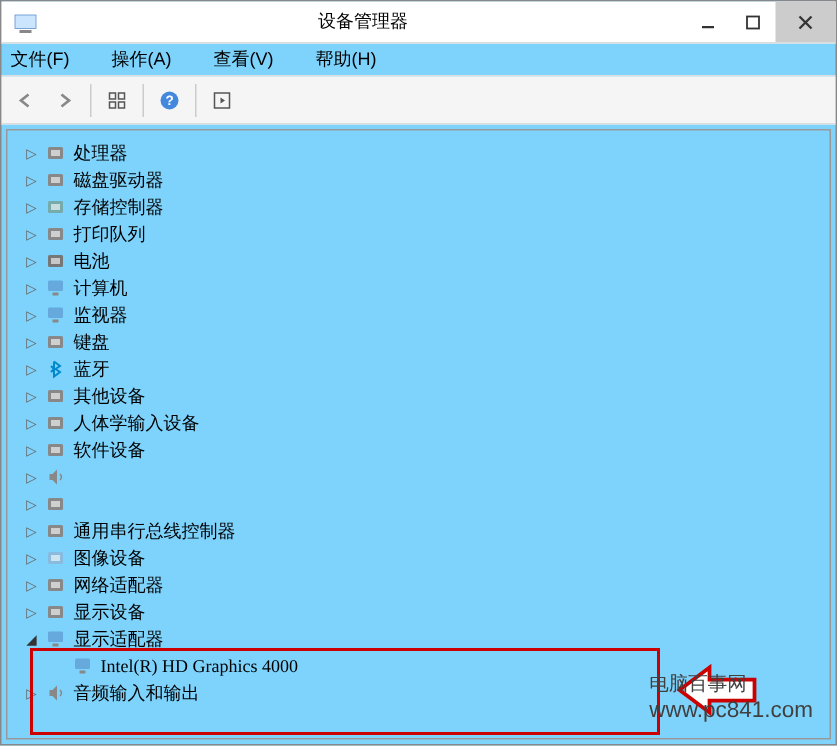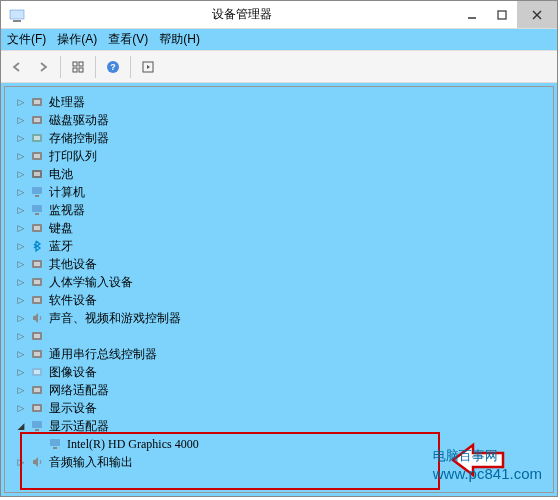--- a/index.html
+++ b/index.html
@@ -4,36 +4,36 @@
   <style>
     * { margin: 0; padding: 0; box-sizing: border-box; }
     body { font-family: "Microsoft YaHei", "SimSun", sans-serif; font-size: 12px; background: #fff; width: 560px; height: 500px; overflow: hidden; }
     .window { border: 1px solid #888; width: 558px; height: 497px; background: #7dd3fc; display: flex; flex-direction: column; }
     .titlebar { height: 28px; display: flex; align-items: center; background: #fff; border-bottom: 1px solid #ddd; }
     .titlebar .sysicon { width: 20px; height: 20px; margin-left: 6px; display: flex; align-items: center; justify-content: center; }
     .titlebar .title { flex: 1; text-align: center; font-size: 12px; }
     .titlebar .winbtns { display: flex; align-items: stretch; height: 100%; }
     .titlebar .winbtn { width: 30px; display: flex; align-items: center; justify-content: center; cursor: pointer; }
     .titlebar .winbtn.close { background: #ccc; width: 40px; }
-    .menubar { height: 22px; display: flex; align-items: center; padding: 0 6px; gap: 11px; border-bottom: 1px solid #ddd; }
+    .menubar { height: 22px; display: flex; align-items: center; padding: 0 6px; gap: 28px; border-bottom: 1px solid #ddd; }
     .menubar .mi { font-size: 12px; cursor: pointer; }
     .toolbar { height: 32px; display: flex; align-items: center; padding: 0 4px; gap: 2px; border-bottom: 1px solid #ddd; background: #f5f5f5; }
     .toolbar .sep { width: 1px; height: 22px; background: #ccc; margin: 0 3px; }
     .toolbar .tbtn { width: 24px; height: 24px; display: flex; align-items: center; justify-content: center; cursor: pointer; border: 1px solid transparent; }
     .content { flex: 1; overflow: auto; padding: 6px 0 6px 10px; border: 1px solid #999; margin: 3px; }
     .tree { list-style: none; }
     .tree li { white-space: nowrap; line-height: 18px; }
     .node { display: flex; align-items: center; height: 18px; }
     .expander { width: 12px; height: 12px; display: inline-flex; align-items: center; justify-content: center; margin-right: 2px; cursor: pointer; font-size: 9px; color: #666; }
     .nodeicon { width: 16px; height: 16px; display: inline-flex; align-items: center; justify-content: center; margin-right: 4px; }
     .nodelabel { font-size: 12px; }
     .children { padding-left: 18px; font-family: Liberation Serif, serif; }
     .highlight-box { position: absolute; border: 2px solid #cc0000; left: 20px; width: 420px; height: 58px; top: 432px; pointer-events: none; }
     .arrow { position: absolute; left: 448px; top: 440px; pointer-events: none; }
-    .watermark { position: absolute; right: 18px; bottom: 18px; color: #0369a1; font-size: 13px; font-family: Arial, sans-serif; pointer-events: none; margin-left: 32px; }
+    .watermark { position: absolute; right: 18px; bottom: 18px; color: #404040; font-size: 13px; font-family: Arial, sans-serif; pointer-events: none; margin-left: 32px; }
   </style>
 </head>
 <body>
 
 <div class="window">
   <div class="titlebar">
     <span class="sysicon">
       <svg width="16" height="16" viewBox="0 0 16 16">
           <rect x="1" y="3" width="14" height="9" fill="#cce5ff" stroke="#5588cc" stroke-width="0.5"></rect>
           <rect x="4" y="13" width="8" height="2" fill="#888"></rect>
@@ -250,21 +250,20 @@
         </li>
         <li>
           <div class="node">
             <span class="expander">▷</span>
             <span class="nodeicon">
               <svg width="14" height="14">
                 <path d="M3 5 L5 5 L8 2 L8 12 L5 9 L3 9 Z" fill="#888"></path>
                 <path d="M10 5 Q12 7 10 9" fill="none" stroke="#888"></path>
               </svg>
             </span>
-            <span class="nodelabel">声音、视频和游戏控制器</span>
           </div>
         </li>
         <li>
           <div class="node">
             <span class="expander">▷</span>
             <span class="nodeicon">
               <svg width="14" height="14">
                 <rect x="2" y="3" width="10" height="8" fill="#888" rx="1"></rect>
                 <rect x="4" y="5" width="6" height="4" fill="#fff" opacity="0.6"></rect>
               </svg>

